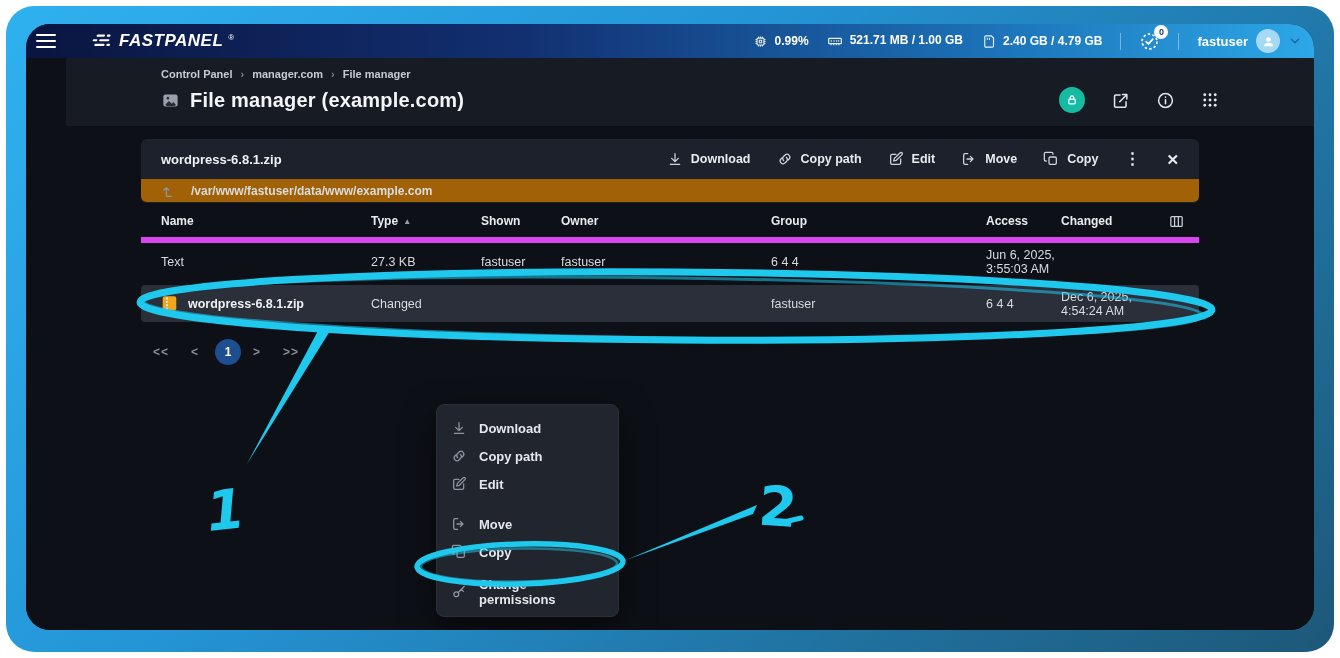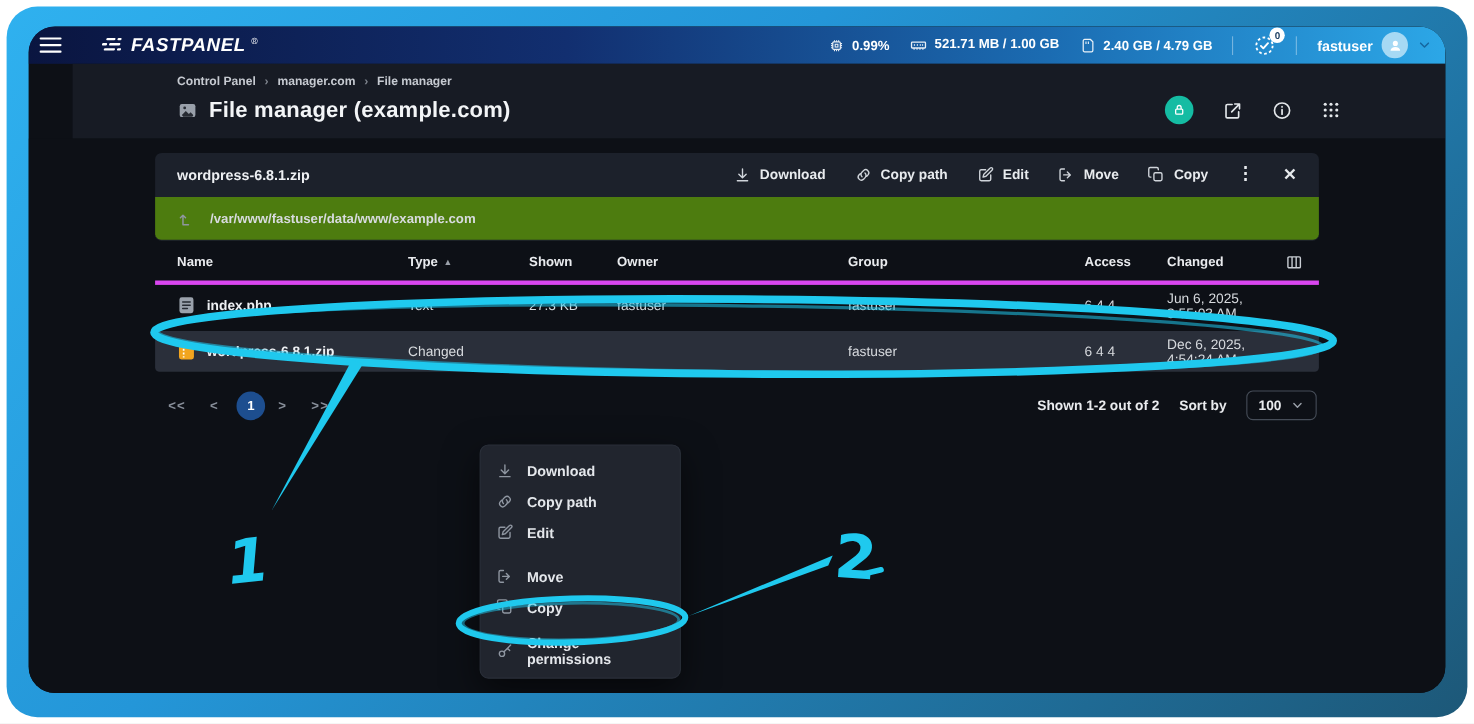--- a/index.html
+++ b/index.html
@@ -51,26 +51,26 @@
 
   .toolbar { height:40px; background:#1c212b; border-radius:6px 6px 0 0; display:flex; align-items:center; padding:0 20px; }
   .filename { font-size:13px; font-weight:bold; color:#eef0f3; }
   .toolbar-actions { margin-left:auto; display:flex; align-items:center; gap:26px; }
   .abtn { background:none; border:none; cursor:pointer; display:flex; align-items:center; gap:8px;
     color:#e8ebee; font-size:12.5px; font-weight:bold; font-family:inherit; }
   .abtn svg { color:#cfd4da; }
   .more-btn,.close-btn { background:none; border:none; cursor:pointer; color:#e8ebee; font-size:16px; font-weight:bold; line-height:1; }
   .close-btn { font-size:15px; }
 
-  .pathbar { height:40px; background:#4d7c0f; border-radius:0 0 6px 6px; display:flex; align-items:center; gap:14px; padding:0 20px; border-bottom:1px solid #1d222b; }
+  .pathbar { height:24px; background:#a16207; border-radius:0 0 6px 6px; display:flex; align-items:center; gap:14px; padding:0 20px; border-bottom:1px solid #1d222b; }
   .upbtn { background:none; border:none; color:#8f96a0; cursor:pointer; display:flex; }
   .path-text { font-size:12px; font-weight:bold; color:#d8dbdf; }
 
   .grid-cols { display:grid; grid-template-columns:210px 110px 80px 210px 215px 75px 1fr 40px; align-items:center; padding-left:20px; }
-  .thead { height:38px; margin-top:2px; color:#e9ebee; font-size:12px; font-weight:bold; border-bottom:4px solid #d946ef; }
+  .thead { height:38px; margin-top:2px; color:#e9ebee; font-size:12px; font-weight:bold; border-bottom:6px solid #d946ef; }
   .th { cursor:pointer; display:flex; align-items:center; gap:5px; }
   .th .sort { font-size:8px; color:#9aa0a9; }
   .colcfg { background:none; border:none; color:#c9ced4; cursor:pointer; display:flex; justify-self:end; margin-right:14px; }
 
   .trow { height:37px; color:#d7dade; font-size:12.5px; cursor:pointer; border-radius:4px; }
   .trow .name-cell { display:flex; align-items:center; gap:10px; font-weight:bold; color:#eef0f3; }
   .trow.selected { background:#2a2f3a; margin-top:5px; }
 
   .pager-row { display:flex; align-items:center; margin-top:17px; padding:0 2px 0 12px; }
   .pmark { background:none; border:none; color:#878e99; font-size:12px; font-weight:bold; cursor:pointer; letter-spacing:1px; }
@@ -381,26 +381,20 @@
               <span>Changed</span>
             </span>
           <button class="colcfg">
             <svg class="ic" width="17" height="17">
                 <use href="#i-cols"></use>
               </svg>
           </button>
         </div>
 
         <div class="trow grid-cols">
-          <span class="name-cell">
-            <svg class="ic" width="17" height="17">
-                <use href="#i-filetext"></use>
-              </svg>
-            <span>index.php</span>
-          </span>
           <span>Text</span>
           <span>27.3 KB</span>
           <span>fastuser</span>
           <span>fastuser</span>
           <span>6 4 4</span>
           <span>Jun 6, 2025, 3:55:03 AM</span>
           <span></span>
         </div>
 
         <div class="trow grid-cols selected">
@@ -418,30 +412,20 @@
           <span>Dec 6, 2025, 4:54:24 AM</span>
           <span></span>
         </div>
 
         <div class="pager-row">
           <button class="pmark">&lt;&lt;</button>
           <button class="pmark">&lt;</button>
           <span class="page-current">1</span>
           <button class="pmark">&gt;</button>
           <button class="pmark">&gt;&gt;</button>
-          <div class="pager-right">
-            <span>Shown 1-2 out of 2</span>
-            <span>Sort by</span>
-            <span class="per-page">
-              <span>100</span>
-              <svg class="ic chev" width="13" height="13">
-                  <use href="#i-chevron"></use>
-                </svg>
-            </span>
-          </div>
         </div>
 
       </div>
 
       <div class="context-menu">
         <div class="menu-item">
           <svg class="ic" width="16" height="16">
               <use href="#i-download"></use>
             </svg>
           <span>Download</span>

